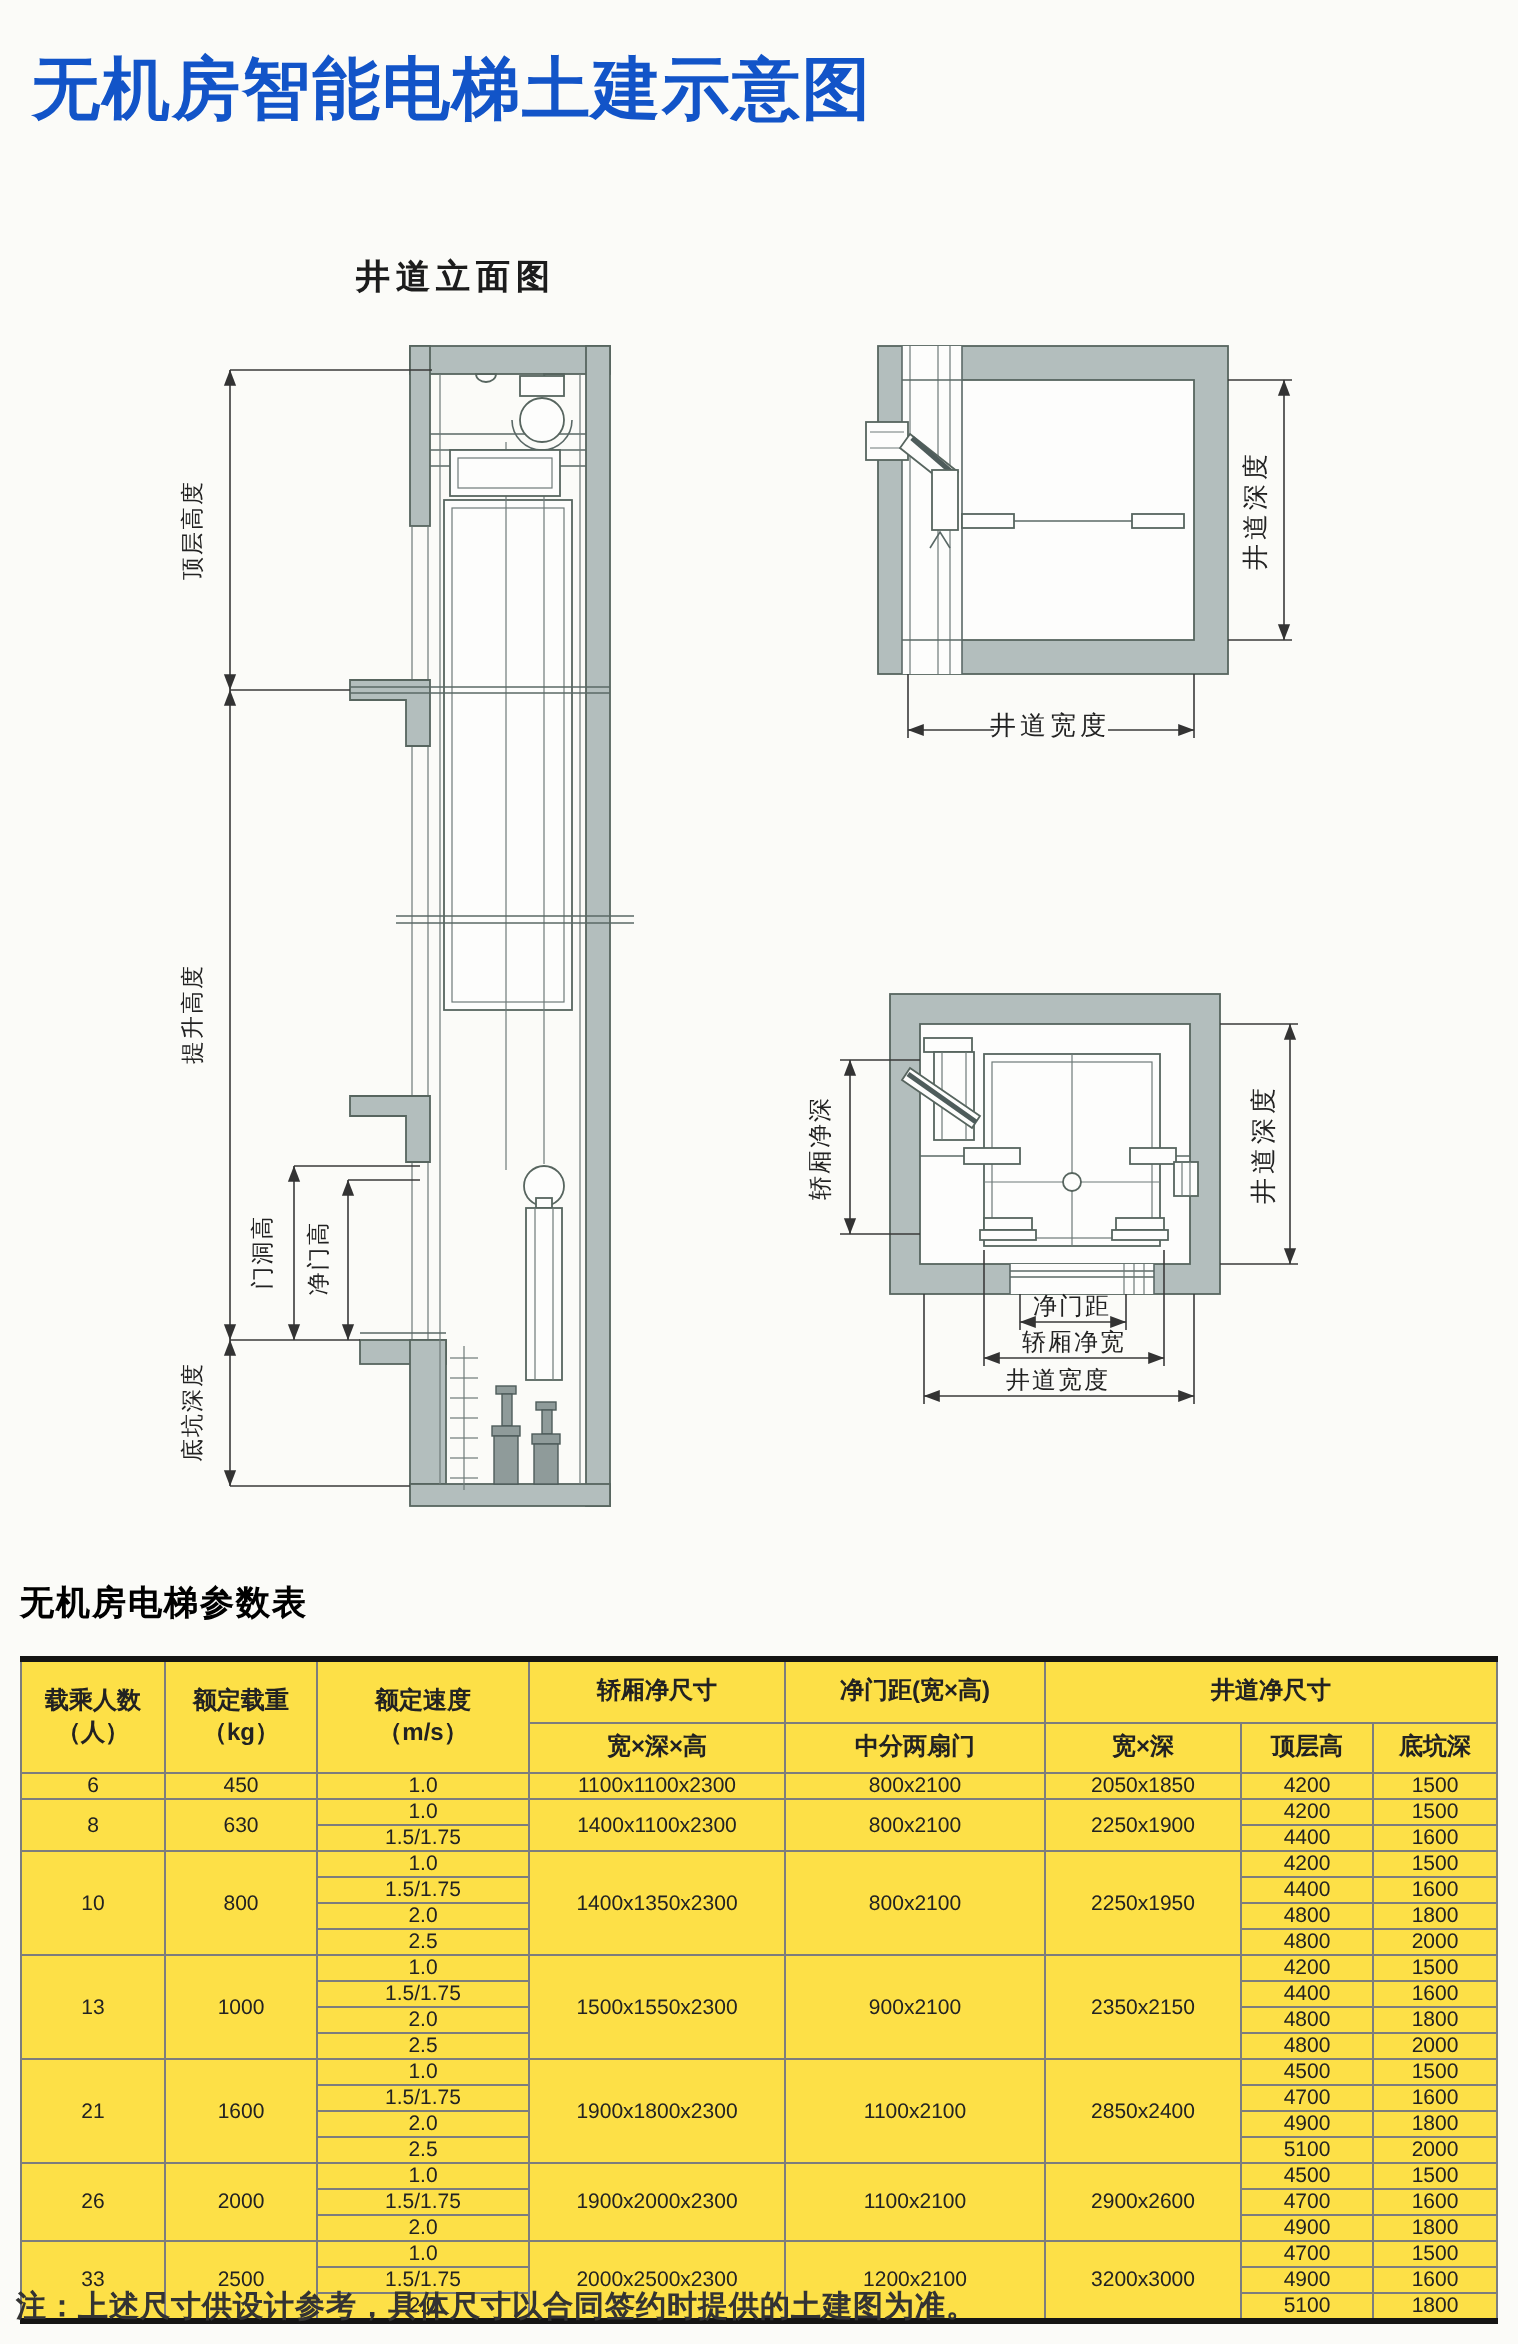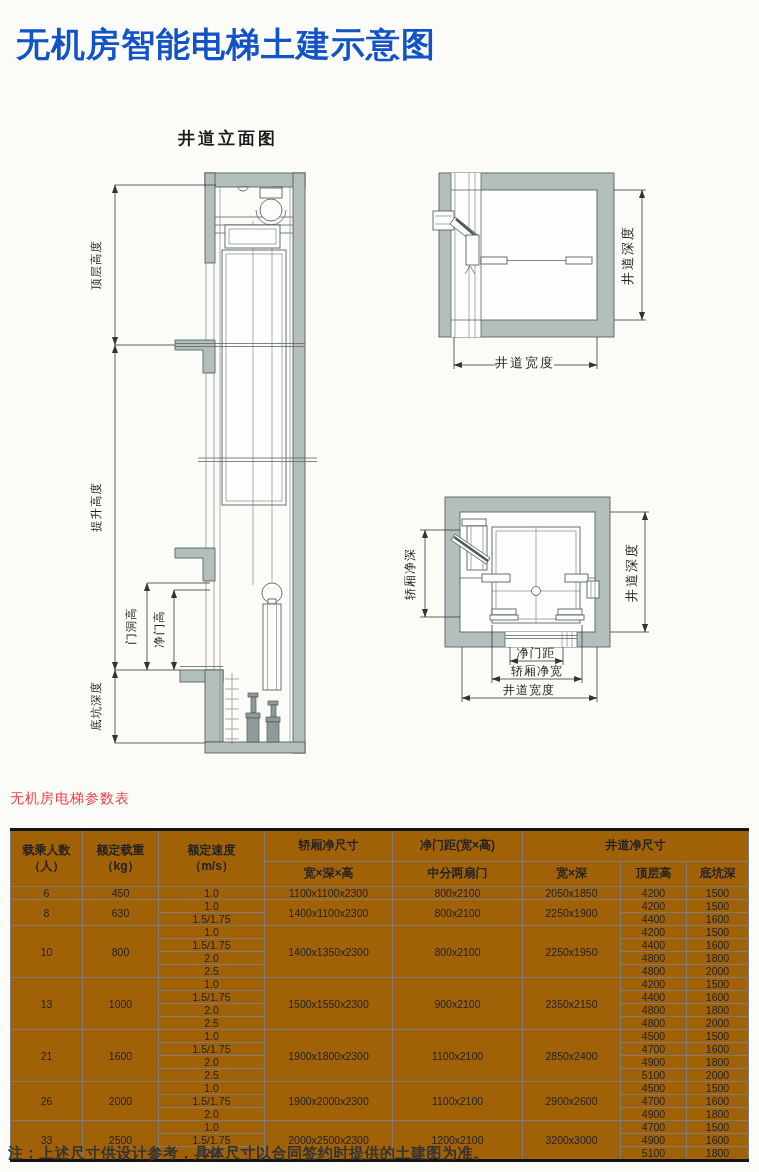--- a/index.html
+++ b/index.html
@@ -20,24 +20,24 @@
   .wall{fill:#b3bebd;stroke:#57655f;stroke-width:0.9;}
   .wht{fill:#fdfdfc;stroke:#57655f;stroke-width:0.9;}
   .wline{stroke:#5a6866;stroke-width:0.8;fill:none;}
   .thin{stroke:#6e7a78;stroke-width:0.6;fill:none;}
   .dim{stroke:#3a3a3a;stroke-width:0.8;fill:none;}
   .dimtxt{fill:#222;font-size:11.5px;letter-spacing:1px;}
   .dimtxt2{fill:#222;font-size:13px;letter-spacing:2px;}
   .dimtxt3{fill:#222;font-size:12px;letter-spacing:1px;}
   .solidbar{stroke:#4e5c5b;stroke-width:2.6;}
   .buffer{fill:#8f9b9a;stroke:#4e5c5b;stroke-width:0.7;}
-  .table-title{position:absolute;left:10px;top:790px;font-size:14px;font-weight:400;
-        color:#ef4444;letter-spacing:1px;}
+  .table-title{position:absolute;left:10px;top:790px;font-size:17px;font-weight:700;
+        color:#000000;letter-spacing:1px;}
   .param-table{position:absolute;left:10px;top:828px;border-collapse:collapse;
-        table-layout:fixed;width:586px;background:#a16207;}
+        table-layout:fixed;width:586px;background:#fde047;}
   .param-table th,.param-table td{border:1px solid #7d7d7d;text-align:center;
         padding:0;color:#222;overflow:hidden;}
   .param-table{border-top:3px solid #151515;border-bottom:3px solid #151515;
         border-left:1px solid #707070;border-right:1px solid #707070;}
   .param-table thead th{font-weight:600;white-space:pre-line;line-height:1.3;font-size:12px;}
   .param-table thead tr.h1 th{height:30px;}
   .param-table thead tr.h2 th{height:24px;}
   .param-table tbody td{height:12px;line-height:12px;font-size:10.5px;font-weight:500;}
   .note{position:absolute;left:8px;top:1144px;font-size:15px;font-weight:600;color:#333;
         letter-spacing:0.5px;}

